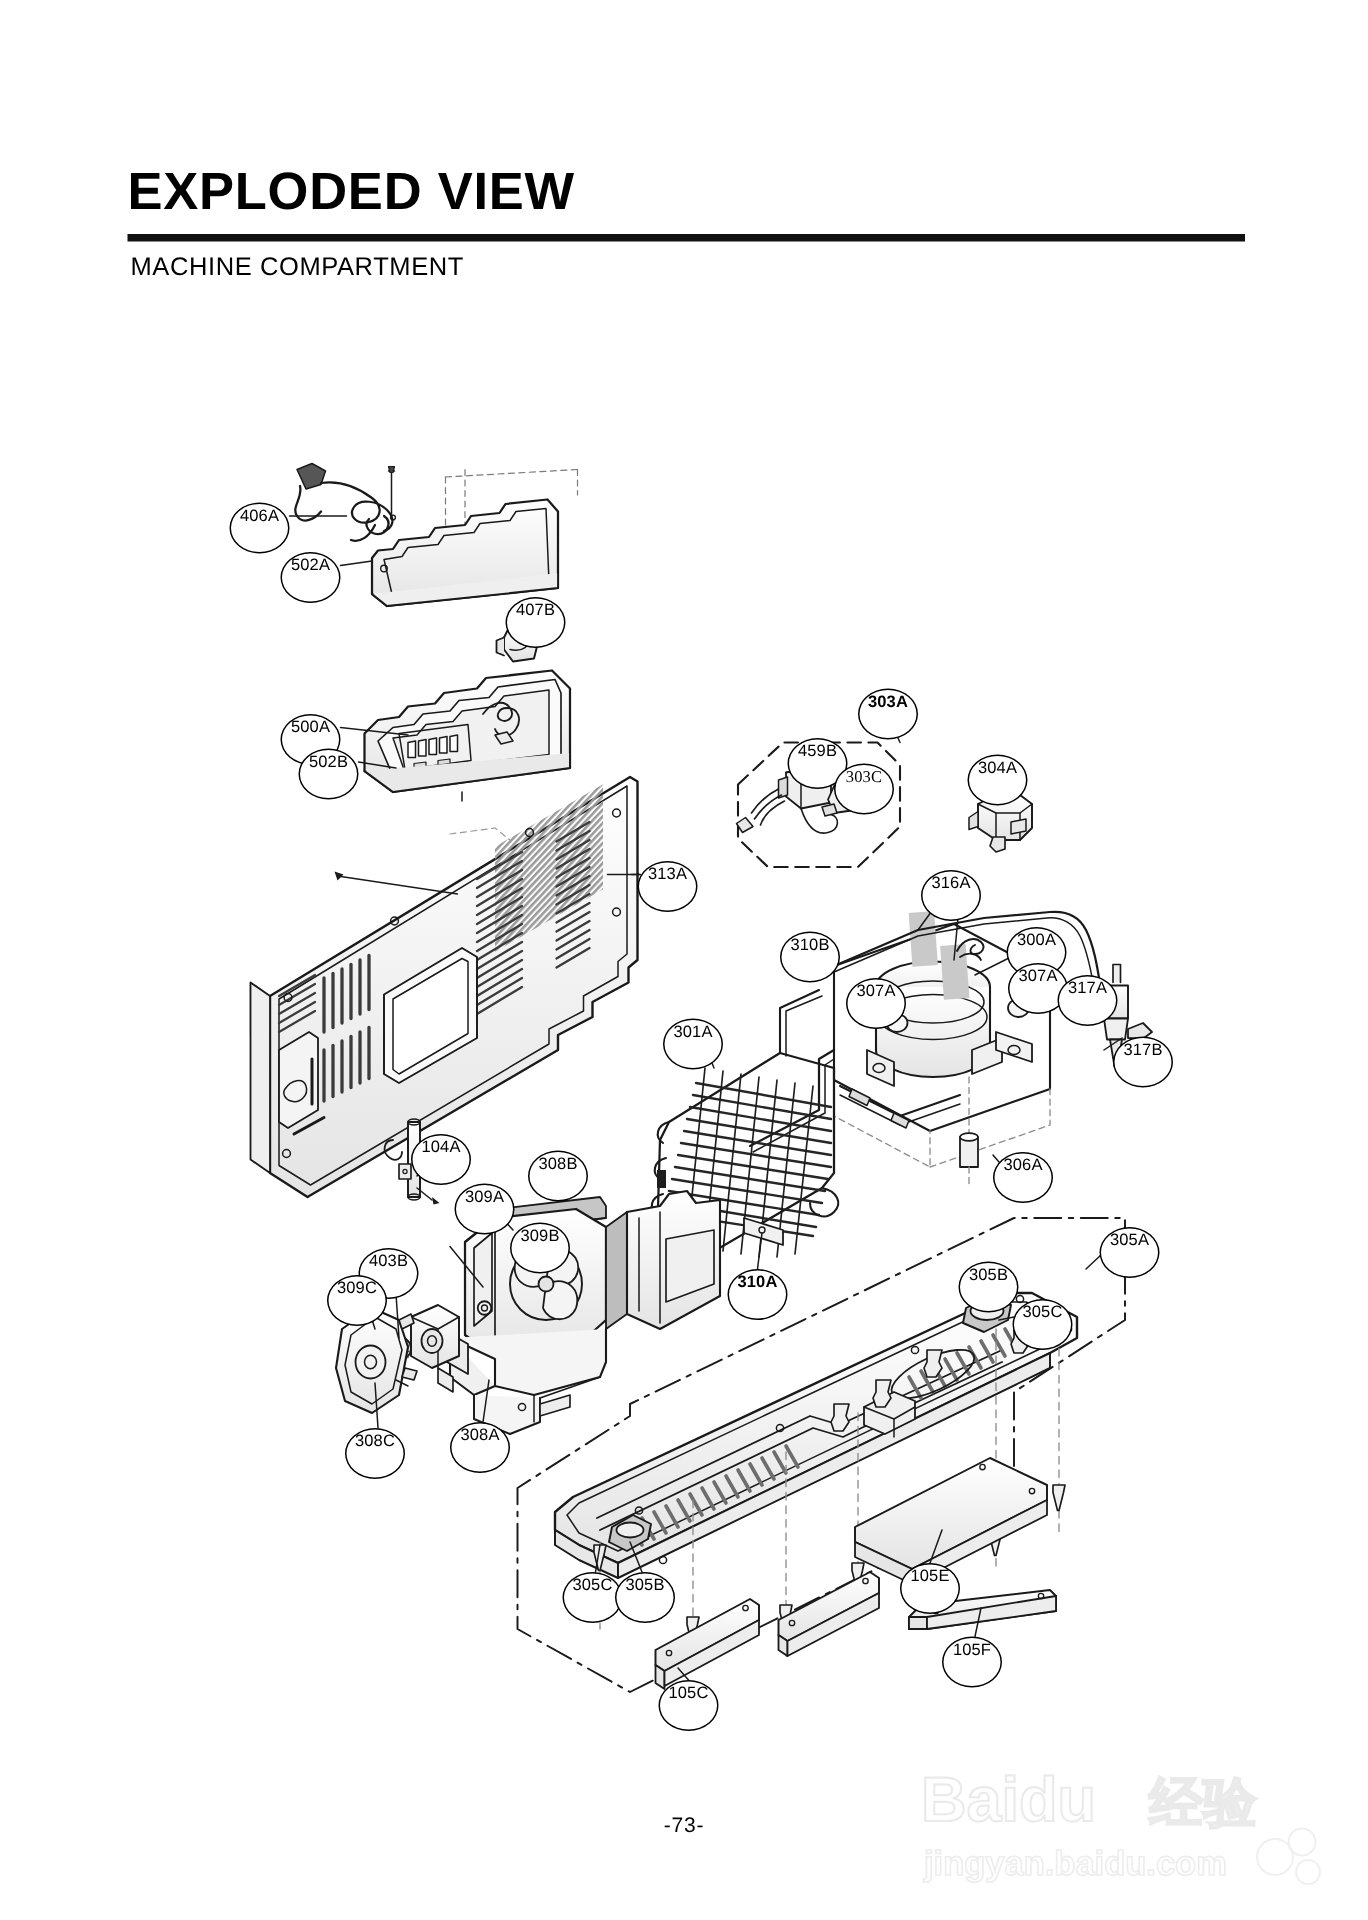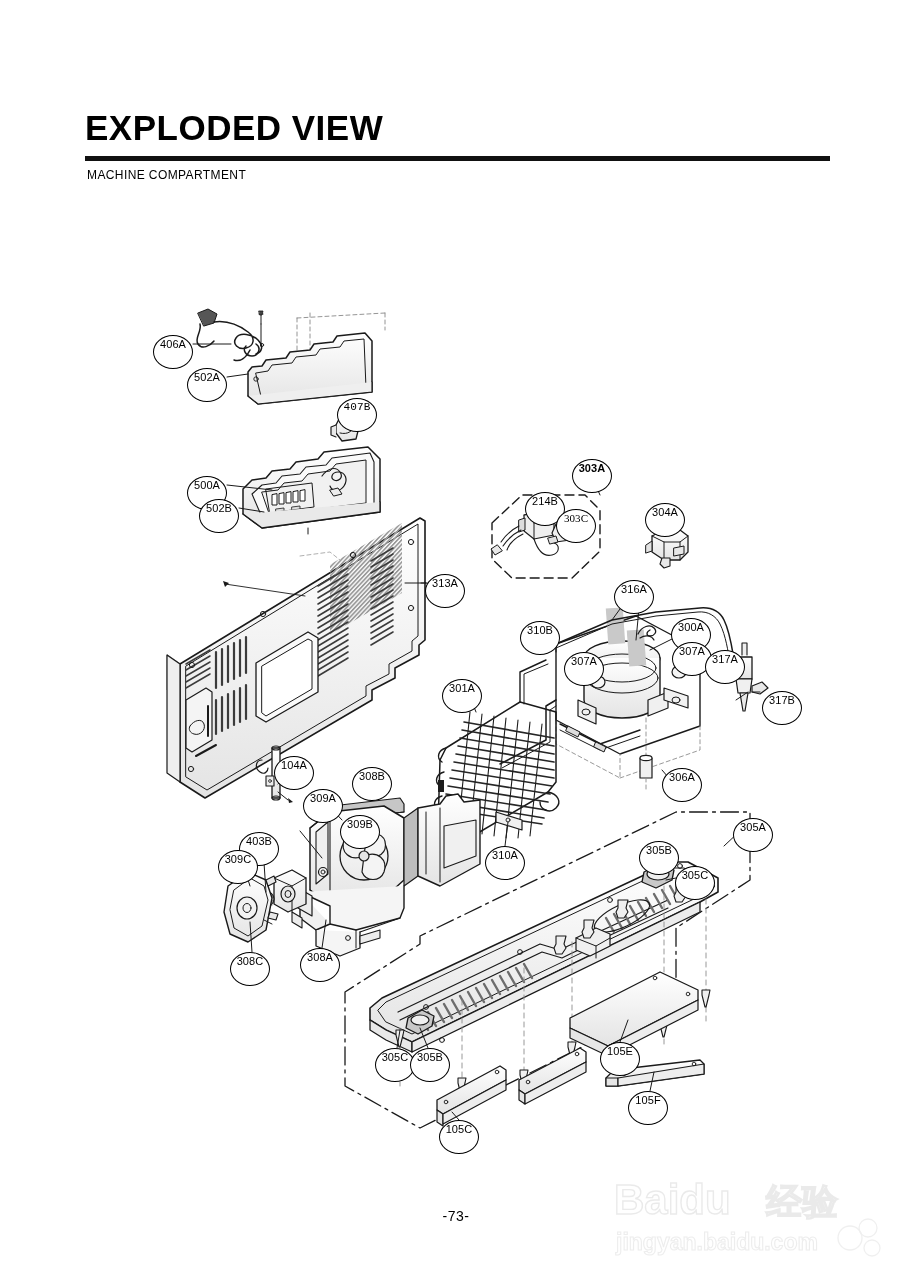--- a/index.html
+++ b/index.html
@@ -14,21 +14,21 @@
   .hdr-title{
     position:absolute;left:85px;top:110px;
     font-size:35px;letter-spacing:.5px;font-weight:700;
     white-space:nowrap;line-height:1;
   }
   .hdr-rule{
     position:absolute;left:85px;top:156px;width:745px;height:5px;background:#111;
   }
   .hdr-sub{
     position:absolute;left:87px;top:168px;
-    font-size:12px;letter-spacing:.4px;white-space:nowrap;
+    font-size:17px;letter-spacing:.4px;white-space:nowrap;
   }
   .page-num{
     position:absolute;left:0;top:1208px;width:912px;text-align:center;
     font-size:14px;letter-spacing:.5px;
   }
 
   
   .wm{position:absolute;right:28px;top:1180px;width:270px;height:86px;
       opacity:.30;pointer-events:none;}
   .wm svg{display:block;}
@@ -598,44 +598,44 @@
         <path d="M620,1042 L628,1020"></path>
         <path d="M650,1091 L654,1072"></path>
         <path d="M459,1120 L452,1112"></path>
       </g>
     </g>
   </svg>
 
   <div id="callout-layer">
       <div class="co" style="left: 173px; top: 344px;">406A</div>
       <div class="co" style="left: 207px; top: 377px;">502A</div>
-      <div class="co" style="left: 357px; top: 407px; font-family: Liberation Mono, monospace;">407B</div>
+      <div class="co" style="left: 357px; top: 407px;">407B</div>
       <div class="co" style="left: 207px; top: 485px;">500A</div>
       <div class="co" style="left: 219px; top: 508px;">502B</div>
       <div class="co" style="left: 592px; top: 468px; font-weight: bold;">303A</div>
-      <div class="co" style="left: 545px; top: 501px;">214B</div>
+      <div class="co" style="left: 545px; top: 501px;">459B</div>
       <div class="co" style="left: 576px; top: 518px; font-family: Liberation Serif, serif;">303C</div>
       <div class="co" style="left: 665px; top: 512px;">304A</div>
       <div class="co" style="left: 445px; top: 583px;">313A</div>
       <div class="co" style="left: 634px; top: 589px;">316A</div>
       <div class="co" style="left: 540px; top: 630px;">310B</div>
       <div class="co" style="left: 691px; top: 627px;">300A</div>
       <div class="co" style="left: 584px; top: 661px;">307A</div>
       <div class="co" style="left: 692px; top: 651px;">307A</div>
       <div class="co" style="left: 725px; top: 659px;">317A</div>
-      <div class="co" style="left: 738px; top: 700px; margin-left: 24px;">317B</div>
+      <div class="co" style="left: 718px; top: 700px; margin-left: 24px;">317B</div>
       <div class="co" style="left: 462px; top: 688px; text-align: center;">301A</div>
       <div class="co" style="left: 682px; top: 777px;">306A</div>
       <div class="co" style="left: 294px; top: 765px;">104A</div>
       <div class="co" style="left: 372px; top: 776px;">308B</div>
       <div class="co" style="left: 323px; top: 798px;">309A</div>
       <div class="co" style="left: 292px; top: 824px; margin-left: 48px;">309B</div>
       <div class="co" style="left: 259px; top: 841px;">403B</div>
       <div class="co" style="left: 238px; top: 859px;">309C</div>
-      <div class="co" style="left: 505px; top: 855px;">310A</div>
+      <div class="co" style="left: 505px; top: 855px; font-weight: bold;">310A</div>
       <div class="co" style="left: 753px; top: 827px;">305A</div>
       <div class="co" style="left: 659px; top: 850px;">305B</div>
       <div class="co" style="left: 695px; top: 875px;">305C</div>
       <div class="co" style="left: 250px; top: 961px;">308C</div>
       <div class="co" style="left: 320px; top: 957px;">308A</div>
       <div class="co" style="left: 395px; top: 1057px;">305C</div>
       <div class="co" style="left: 430px; top: 1057px;">305B</div>
       <div class="co" style="left: 620px; top: 1051px;">105E</div>
       <div class="co" style="left: 648px; top: 1100px;">105F</div>
       <div class="co" style="left: 459px; top: 1129px;">105C</div>

